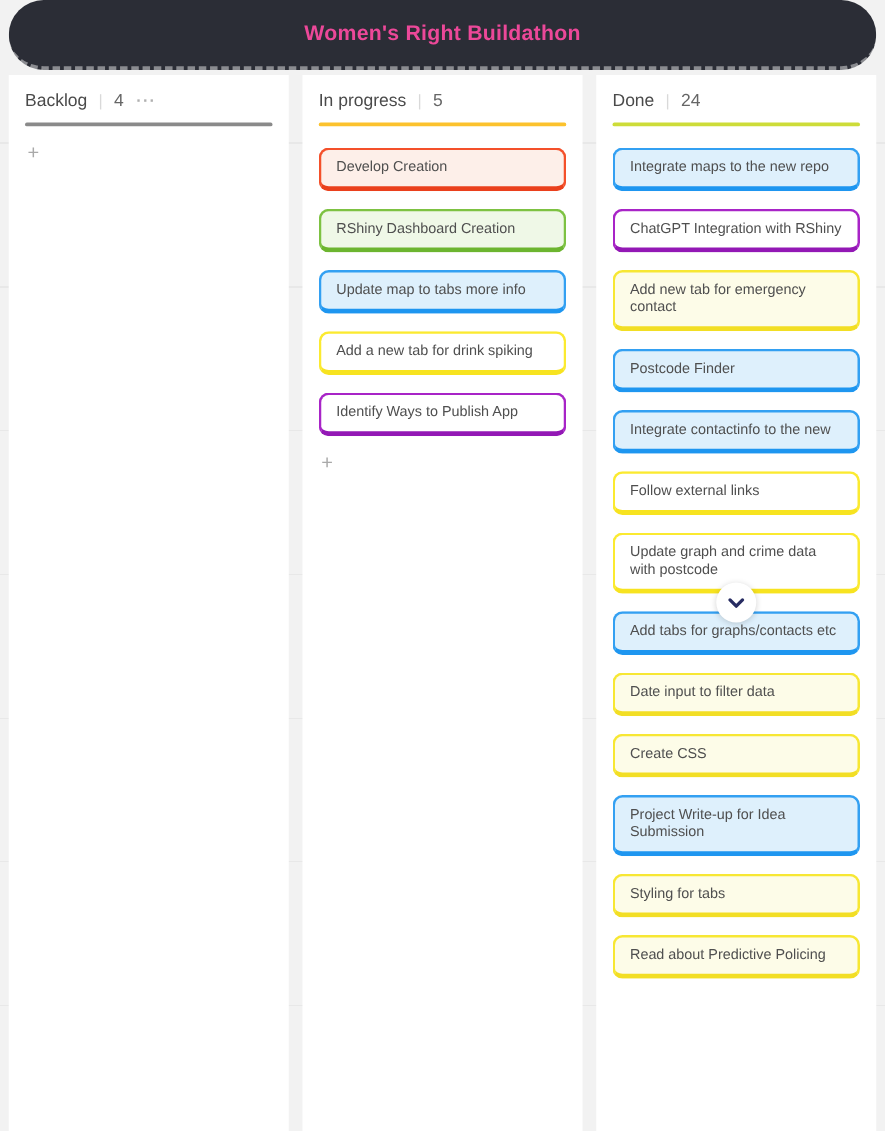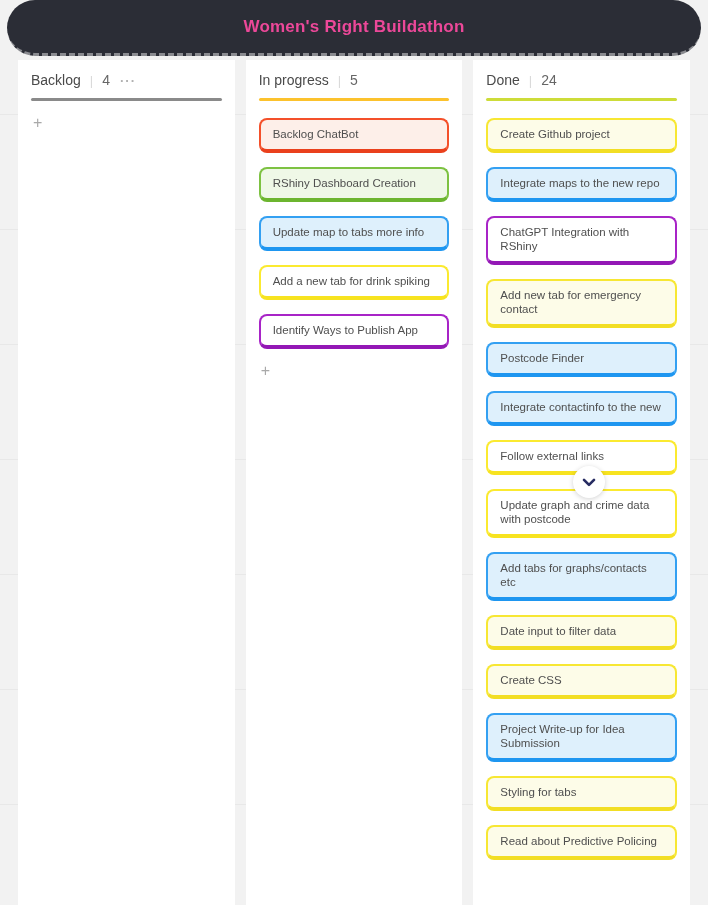--- a/index.html
+++ b/index.html
@@ -28,21 +28,21 @@
     font-weight: bold;
     letter-spacing: 0.2px;
   }
 
   
   .board {
     position: absolute;
     top: 60px; left: 0; right: 0; bottom: 0;
     display: flex;
     gap: 11px;
-    padding: 0 18px;
+    padding: 0 7px;
   }
   .column {
     flex: 1 1 0;
     background: #ffffff;
     padding: 10px 13px 0 13px;
     overflow: hidden;
     display: flex;
     flex-direction: column;
   }
   .col-header {
@@ -133,21 +133,21 @@
       <section class="column">
     <div class="col-header">
       <span class="col-name">In progress</span>
       <span class="col-sep">|</span>
       <span class="col-count">5</span>
 
     </div>
     <div class="col-underline" style="background: rgb(252, 194, 45);"></div>
     <div class="cards">
           <div class="card" style="--bg: #fdefe9; --bd: #f4502a; --bdb: #ea401c;">
-    <span class="card-text">Backlog ChatBot</span>
+    <span class="card-text">Develop Creation</span>
   </div>
           <div class="card" style="--bg: #eff8e7; --bd: #7dc242; --bdb: #6cb52f;">
     <span class="card-text">RShiny Dashboard Creation</span>
   </div>
           <div class="card" style="--bg: #def0fc; --bd: #33a0f2; --bdb: #1e96f0;">
     <span class="card-text">Update map to tabs more info</span>
   </div>
           <div class="card" style="--bg: #ffffff; --bd: #fbea30; --bdb: #f7e320;">
     <span class="card-text">Add a new tab for drink spiking</span>
   </div>
@@ -159,23 +159,20 @@
   </section>
       <section class="column">
     <div class="col-header">
       <span class="col-name">Done</span>
       <span class="col-sep">|</span>
       <span class="col-count">24</span>
 
     </div>
     <div class="col-underline" style="background: rgb(205, 220, 57);"></div>
     <div class="cards">
-          <div class="card" style="--bg: #fdfce8; --bd: #f7e733; --bdb: #f2de24;">
-    <span class="card-text">Create Github project</span>
-  </div>
           <div class="card" style="--bg: #def0fc; --bd: #33a0f2; --bdb: #1e96f0;">
     <span class="card-text">Integrate maps to the new repo</span>
   </div>
           <div class="card" style="--bg: #ffffff; --bd: #a824c7; --bdb: #9318b5;">
     <span class="card-text">ChatGPT Integration with RShiny</span>
   </div>
           <div class="card" style="--bg: #fdfce8; --bd: #f7e733; --bdb: #f2de24;">
     <span class="card-text">Add new tab for emergency contact</span>
   </div>
           <div class="card" style="--bg: #def0fc; --bd: #33a0f2; --bdb: #1e96f0;">

